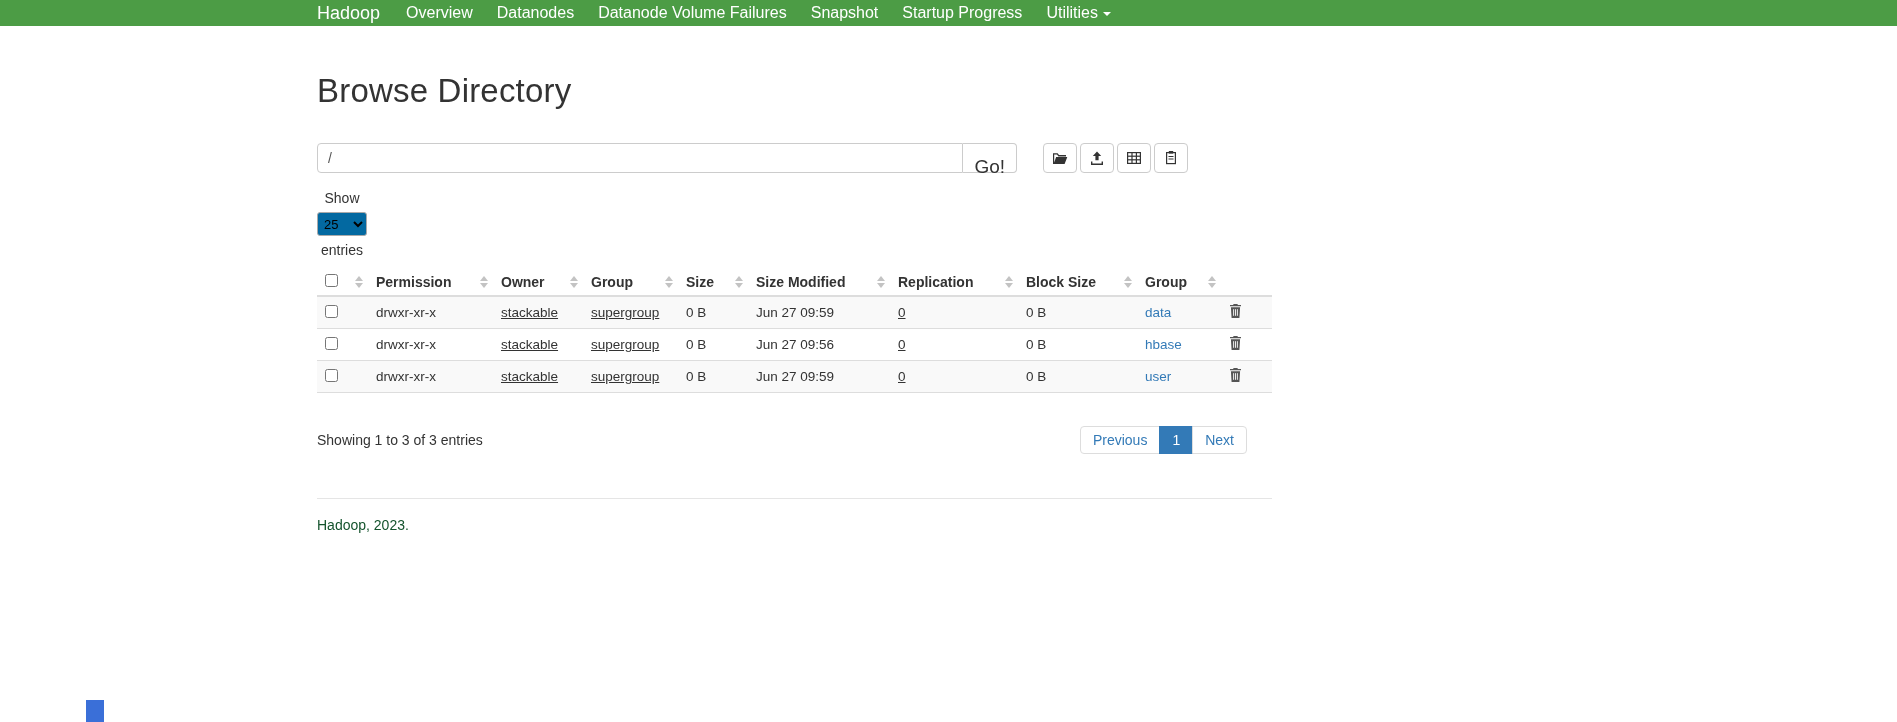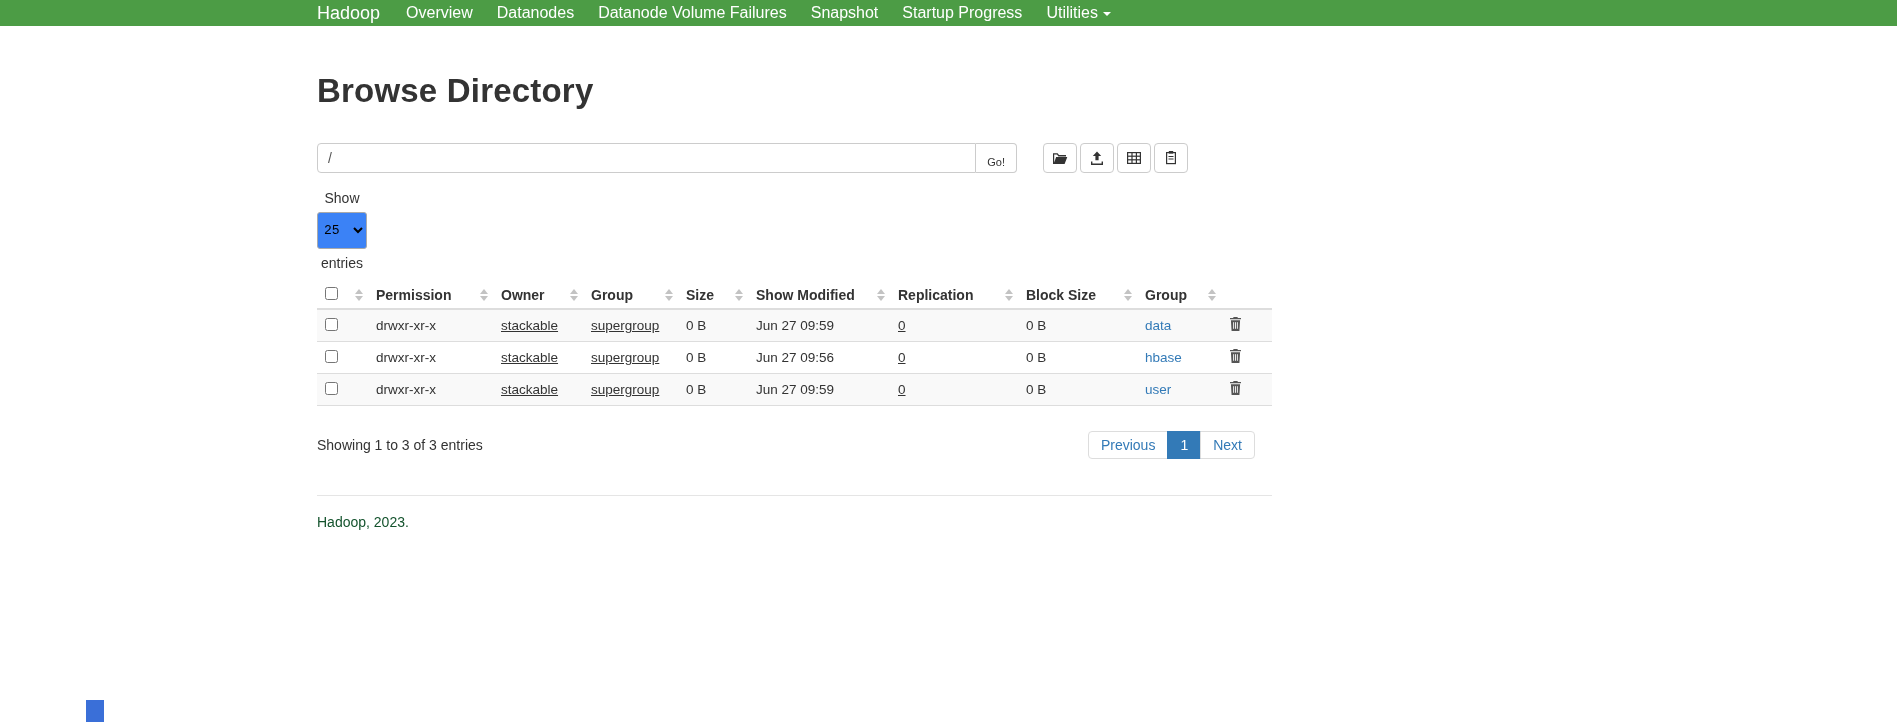--- a/index.html
+++ b/index.html
@@ -17,37 +17,37 @@
   }
   
   .navbar{height:26px;background:var(--navbar-green);width:100%;}
   .navbar-inner{margin-left:302px;padding:0 15px;height:100%;display:flex;align-items:center;}
   .brand{color:#fff;font-size:18px;text-decoration:none;margin-right:14px;cursor:pointer;}
   .nav-link{color:#fff;font-size:16px;line-height:42px;padding:16px 12px;text-decoration:none;cursor:pointer;white-space:nowrap;}
   .caret{display:inline-block;width:0;height:0;margin-left:5px;vertical-align:middle;
     border-top:4px solid #fff;border-left:4px solid transparent;border-right:4px solid transparent;}
   
   .container{margin-left:302px;width:985px;padding:0 15px;}
-  h1{font-size:33px;font-weight:700;margin:46px 0 0 0;color:#333;letter-spacing:.2px;}
+  h1{font-size:33px;font-weight:400;margin:46px 0 0 0;color:#333;letter-spacing:.2px;}
   
   .path-row{margin-top:33px;display:flex;align-items:flex-start;}
   .input-group{display:flex;width:700px;}
   .path-input{flex:1;height:30px;border:1px solid #ccc;border-radius:4px 0 0 4px;
     padding:4px 10px;font-size:14px;color:#555;outline:none;font-family:inherit;}
   .go-btn{height:30px;border:1px solid #ccc;border-left:none;background:#fff;color:#333;
-    border-radius:0 4px 4px 0;padding:12px 11px;font-size:11px;cursor:pointer;font-family:inherit;}
+    border-radius:0 4px 4px 0;padding:12px 11px;font-size:19px;cursor:pointer;font-family:inherit;}
   .icon-btn{width:34px;height:30px;border:1px solid #ccc;border-radius:4px;background:#fff;
     margin-left:3px;display:inline-flex;align-items:center;justify-content:center;cursor:pointer;padding:0;}
   .icon-btn:first-of-type{margin-left:26px;}
   .icon-btn svg{display:block;}
   
   .controls-row{margin-top:17px;display:flex;justify-content:space-between;align-items:center;}
   .length-control{display:flex;align-items:center;gap:6px;flex-direction:column;}
-  .page-size-select{height:37px;border:1px solid #aaa;border-radius:3px;background:#3b82f6;
-    font-size:13px;font-family:Liberation Mono, monospace;padding:1px 2px;width:50px;}
+  .page-size-select{height:24px;border:1px solid #aaa;border-radius:3px;background:#0369a1;
+    font-size:13px;font-family:Liberation Sans, sans-serif;padding:1px 2px;width:50px;}
   .search-control{display:flex;align-items:center;gap:6px;}
   .search-input{width:157px;height:26px;border:1px solid #ccc;border-radius:3px;padding:2px 6px;
     font-size:13px;font-family:inherit;outline:none;}
   
   table.dir-table{width:100%;border-collapse:collapse;margin-top:11px;table-layout:fixed;}
   .dir-table th{position:relative;text-align:left;font-weight:bold;font-size:14px;color:#333;
     padding:5px 18px 5px 8px;border-bottom:2px solid #ddd;cursor:pointer;white-space:nowrap;overflow:hidden;}
   .dir-table td{padding:7px 8px;font-size:13.5px;border-top:1px solid #ddd;white-space:nowrap;overflow:hidden;}
   .dir-table tbody tr:nth-child(odd){background:#f9f9f9;}
   .dir-table tbody tr:last-child td{border-bottom:1px solid #ddd;}
@@ -56,21 +56,21 @@
     border-left:4px solid transparent;border-right:4px solid transparent;border-bottom:5px solid #c3c3c3;}
   .sort-icon::after{content:"";display:block;width:0;height:0;margin:0 auto;
     border-left:4px solid transparent;border-right:4px solid transparent;border-top:5px solid #c3c3c3;}
   .editable{text-decoration:underline;cursor:pointer;color:#333;}
   .dir-link{color:var(--link-blue);text-decoration:none;cursor:pointer;text-align:right;}
   .trash-btn{background:none;border:none;padding:0;cursor:pointer;line-height:0;}
   input[type=checkbox]{width:13px;height:13px;margin:0;cursor:pointer;}
   
   .table-footer-row{margin-top:8px;display:flex;justify-content:space-between;align-items:center;}
   .info-text{font-size:14px;color:#333;}
-  .pagination{display:flex;list-style:none;margin:0;padding:17px;align-items:flex-end;}
+  .pagination{display:flex;list-style:none;margin:8px;padding:17px;align-items:flex-end;}
   .page-btn{display:block;border:1px solid #ddd;background:#fff;color:var(--link-blue);
     padding:5px 12px;font-size:14px;text-decoration:none;margin-left:-1px;cursor:pointer;}
   .page-btn.first{border-radius:4px 0 0 4px;margin-left:0;}
   .page-btn.last{border-radius:0 4px 4px 0;}
   .page-btn.active{background:var(--pagination-active);border-color:var(--pagination-active);color:#fff;}
   hr.sep{border:none;border-top:1px solid #e5e5e5;margin:19px 0 0 0;}
   .footer-text{margin-top:18px;font-size:14px;color:#14532d;}
   
   .blue-fragment{position:absolute;left:86px;top:700px;width:18px;height:22px;background:var(--fragment-blue);}
 </style>
@@ -164,21 +164,21 @@
     <thead>
       <tr>
         <th>
           <input type="checkbox" style="">
           <span class="sort-icon"></span>
         </th>
         <th><span>Permission</span><span class="sort-icon"></span></th>
         <th><span>Owner</span><span class="sort-icon"></span></th>
         <th><span>Group</span><span class="sort-icon"></span></th>
         <th><span>Size</span><span class="sort-icon"></span></th>
-        <th><span>Show Modified</span><span class="sort-icon"></span></th>
+        <th><span>Size Modified</span><span class="sort-icon"></span></th>
         <th><span>Replication</span><span class="sort-icon"></span></th>
         <th><span>Block Size</span><span class="sort-icon"></span></th>
         <th><span>Group</span><span class="sort-icon"></span></th>
         <th></th>
       </tr>
     </thead>
     <tbody>
       <tr>
         <td><input type="checkbox" style=""></td>
         <td>drwxr-xr-x</td>

